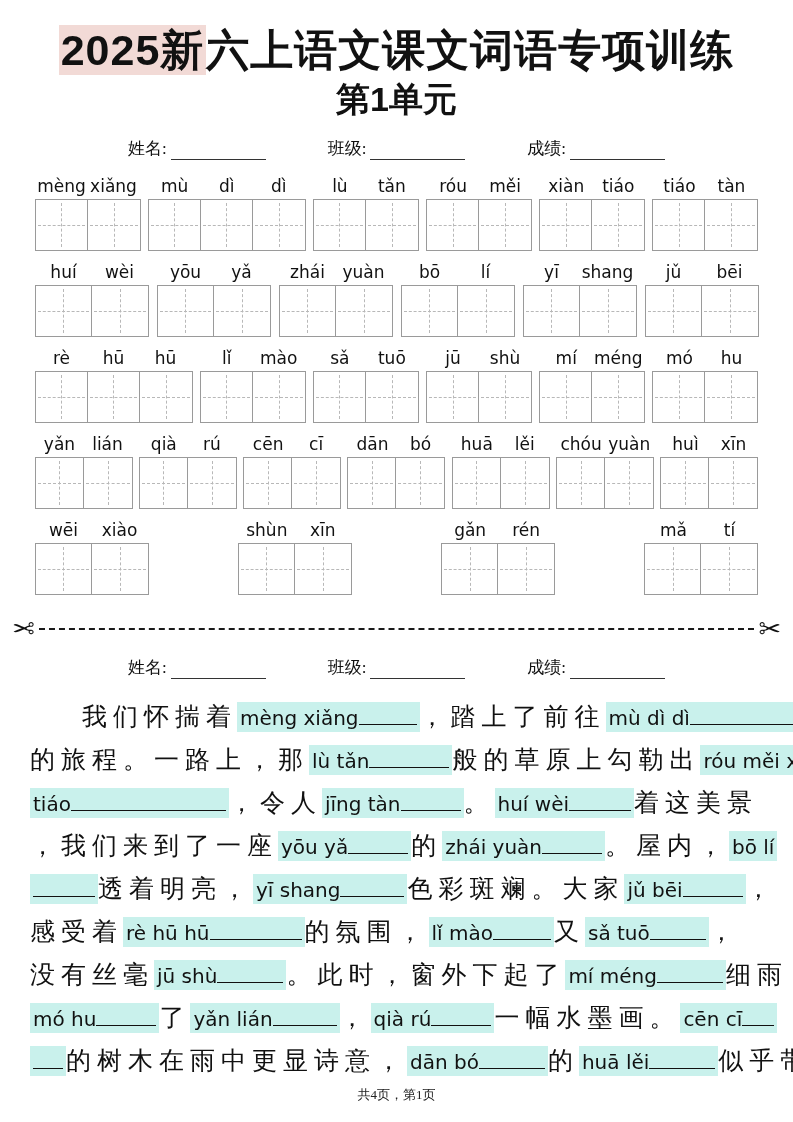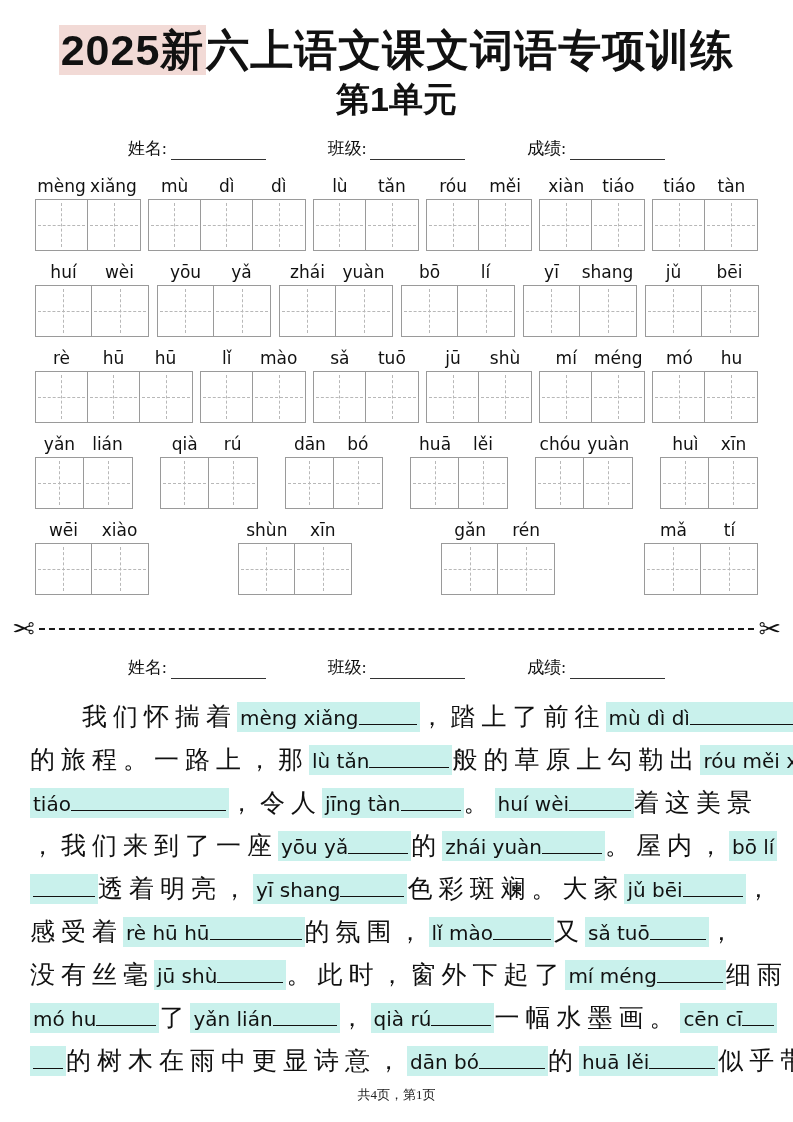--- a/index.html
+++ b/index.html
@@ -275,20 +275,30 @@
             <span class="py" style="width: 48px;">qià</span>
             <span class="py" style="width: 48px;">rú</span>
           </div>
           <div class="boxes">
             <div class="cell" style="width: 48px;"></div>
             <div class="cell" style="width: 48px;"></div>
           </div>
         </div>
         <div class="group">
           <div class="pys">
+            <span class="py" style="width: 48px;">cēn</span>
+            <span class="py" style="width: 48px;">cī</span>
+          </div>
+          <div class="boxes">
+            <div class="cell" style="width: 48px;"></div>
+            <div class="cell" style="width: 48px;"></div>
+          </div>
+        </div>
+        <div class="group">
+          <div class="pys">
             <span class="py" style="width: 48px;">dān</span>
             <span class="py" style="width: 48px;">bó</span>
           </div>
           <div class="boxes">
             <div class="cell" style="width: 48px;"></div>
             <div class="cell" style="width: 48px;"></div>
           </div>
         </div>
         <div class="group">
           <div class="pys">

